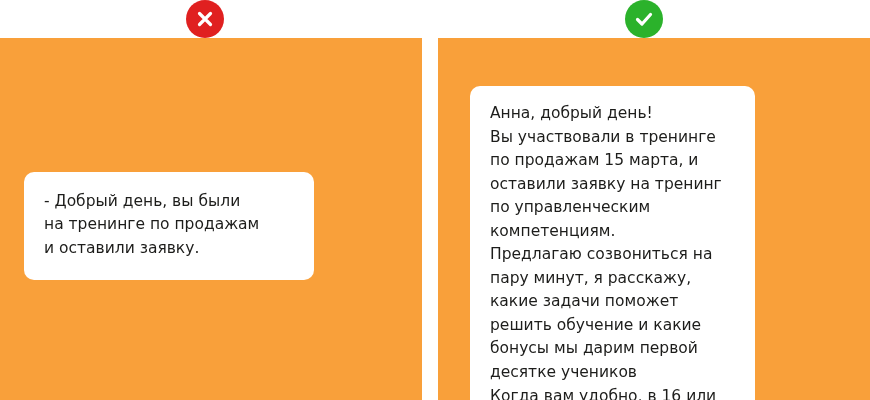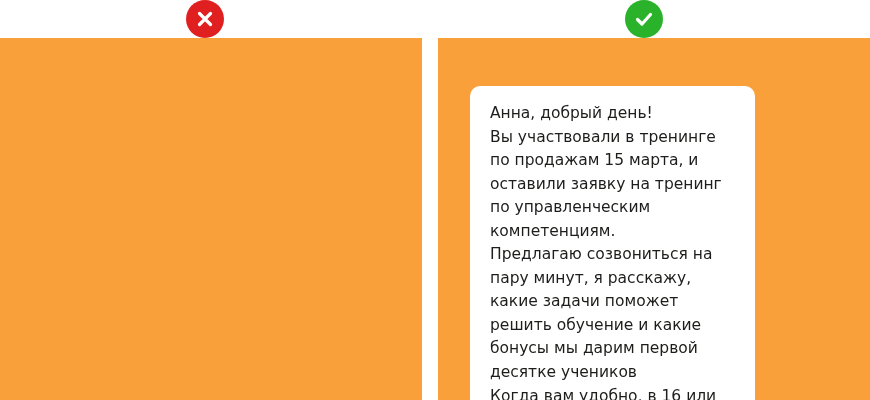--- a/index.html
+++ b/index.html
@@ -98,20 +98,25 @@
       <path d="M4.5 4.5 L15.5 15.5 M15.5 4.5 L4.5 15.5" stroke="#ffffff" stroke-width="3.2" stroke-linecap="round"></path>
     </svg>
   </div>
 
   <div class="mark good">
     <svg width="22" height="22" viewBox="0 0 22 22" aria-hidden="true">
       <path d="M4.5 11.5 L9 16 L17.5 6.5" fill="none" stroke="#ffffff" stroke-width="3.2" stroke-linecap="round" stroke-linejoin="round"></path>
     </svg>
   </div>
 
+  <div class="bubble left-bubble">
+    <p>- Добрый день, вы были
+на тренинге по продажам
+и оставили заявку.</p>
+  </div>
 
   <div class="bubble right-bubble">
     <p>Анна, добрый день!
 Вы участвовали в тренинге
 по продажам 15 марта, и
 оставили заявку на тренинг
 по управленческим
 компетенциям.
 Предлагаю созвониться на
 пару минут, я расскажу,

